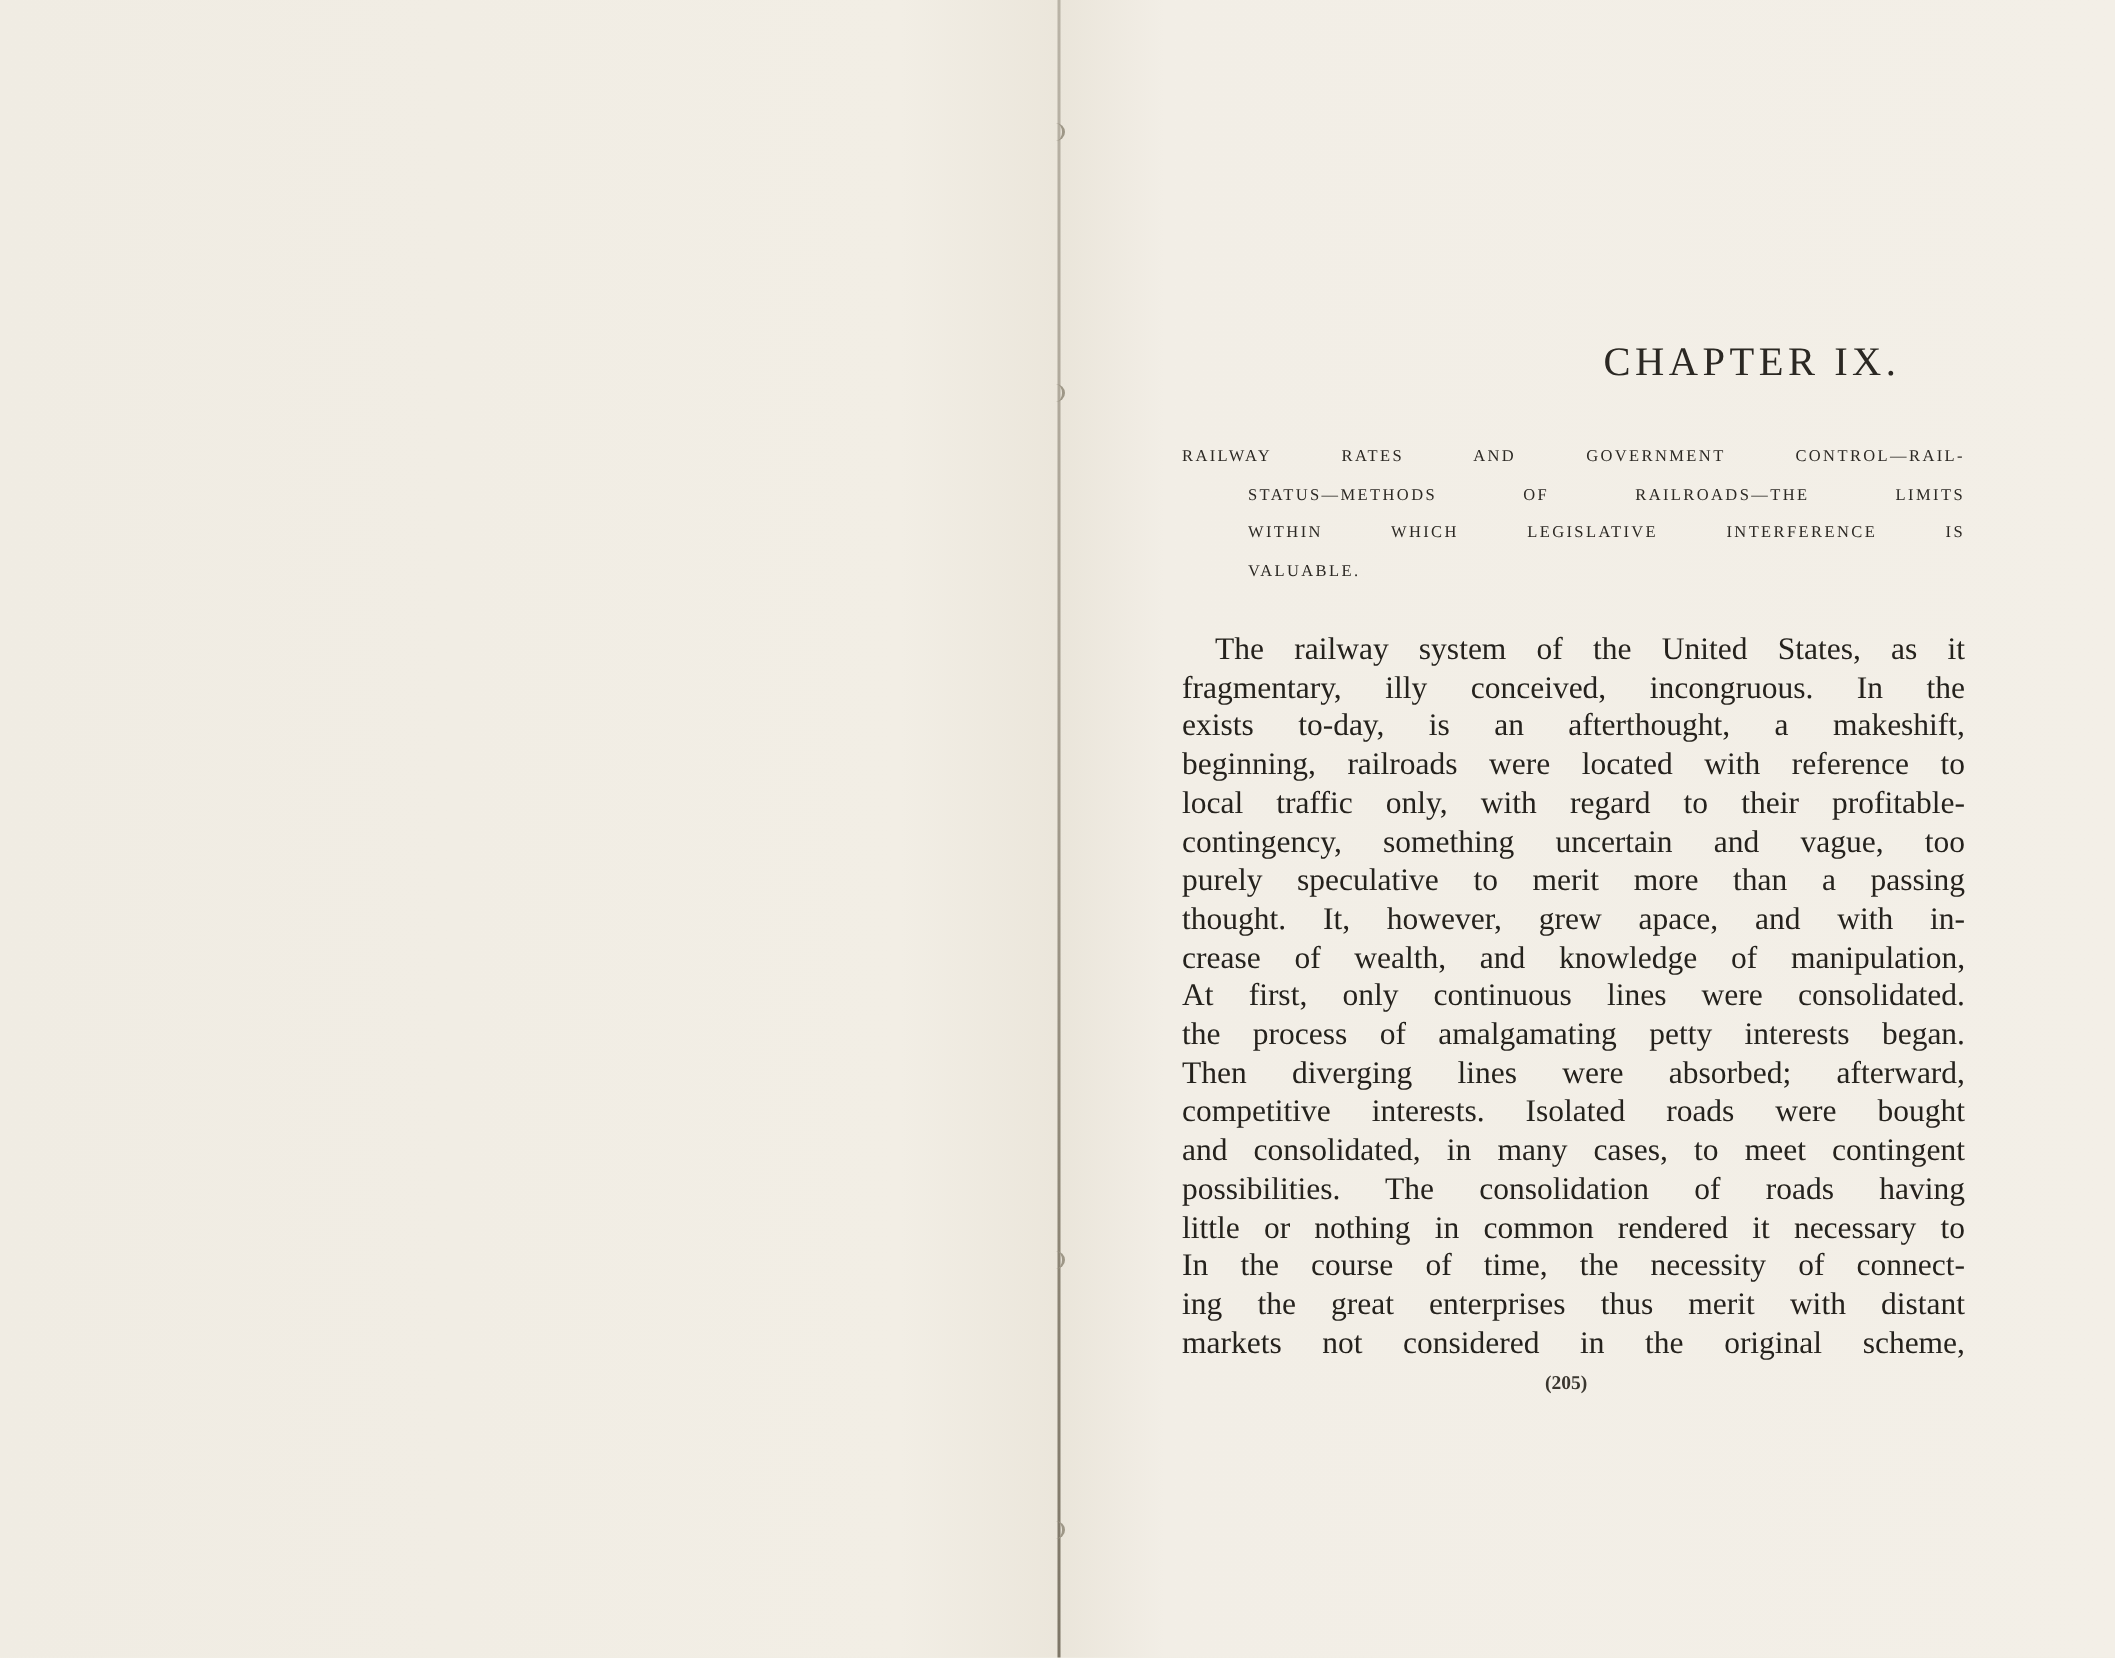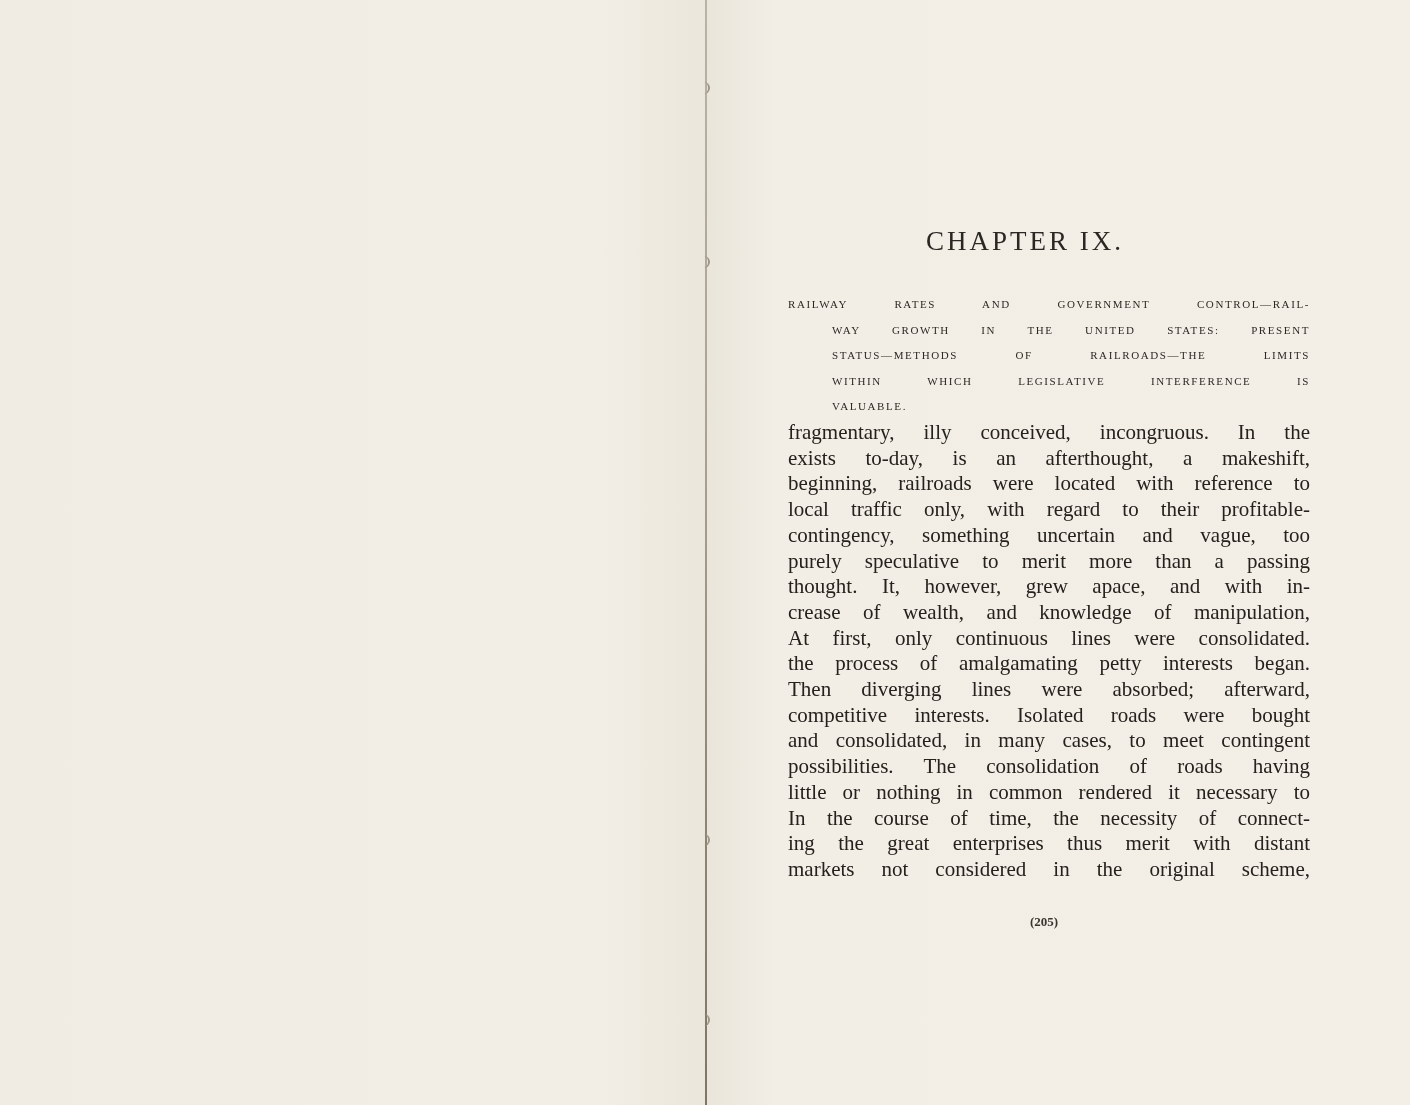--- a/index.html
+++ b/index.html
@@ -50,20 +50,21 @@
     .chapter-title {
       position: absolute;
       left: 0;
       top: 226px;
       width: 704px;
       padding-left: 220px;
       box-sizing: border-box;
       font-size: 27px;
       letter-spacing: 3px;
       color: #2b2823;
+      text-align: center;
     }
     .chapter-title span { display: inline-block; }
     .synopsis {
       position: absolute;
       left: 82px;
       top: 292px;
       width: 522px;
       font-size: 11px;
       line-height: 25.6px;
       letter-spacing: 1.6px;
@@ -111,27 +112,27 @@
 <div class="spread">
   <div class="page-left"></div>
 
   <div class="page-right">
     <div class="chapter-title">
       <span>CHAPTER IX.</span>
     </div>
 
     <div class="synopsis">
       <span class="syn-line">RAILWAY RATES AND GOVERNMENT CONTROL—RAIL-</span>
-      <span class="syn-line indent">WAY GROWTH IN THE UNITED STATES: PRESENT</span>
       <span class="syn-line indent">STATUS—METHODS OF RAILROADS—THE LIMITS</span>
       <span class="syn-line indent">WITHIN WHICH LEGISLATIVE INTERFERENCE IS</span>
       <span class="syn-line indent last">VALUABLE.</span>
     </div>
 
     <div class="body-text">
+      <span class="body-line first">The railway system of the United States, as it</span>
       <span class="body-line">fragmentary, illy conceived, incongruous. In the</span>
       <span class="body-line">exists to-day, is an afterthought, a makeshift,</span>
       <span class="body-line">beginning, railroads were located with reference to</span>
       <span class="body-line">local traffic only, with regard to their profitable-</span>
       <span class="body-line">contingency, something uncertain and vague, too</span>
       <span class="body-line">purely speculative to merit more than a passing</span>
       <span class="body-line">thought. It, however, grew apace, and with in-</span>
       <span class="body-line">crease of wealth, and knowledge of manipulation,</span>
       <span class="body-line">At first, only continuous lines were consolidated.</span>
       <span class="body-line">the process of amalgamating petty interests began.</span>

